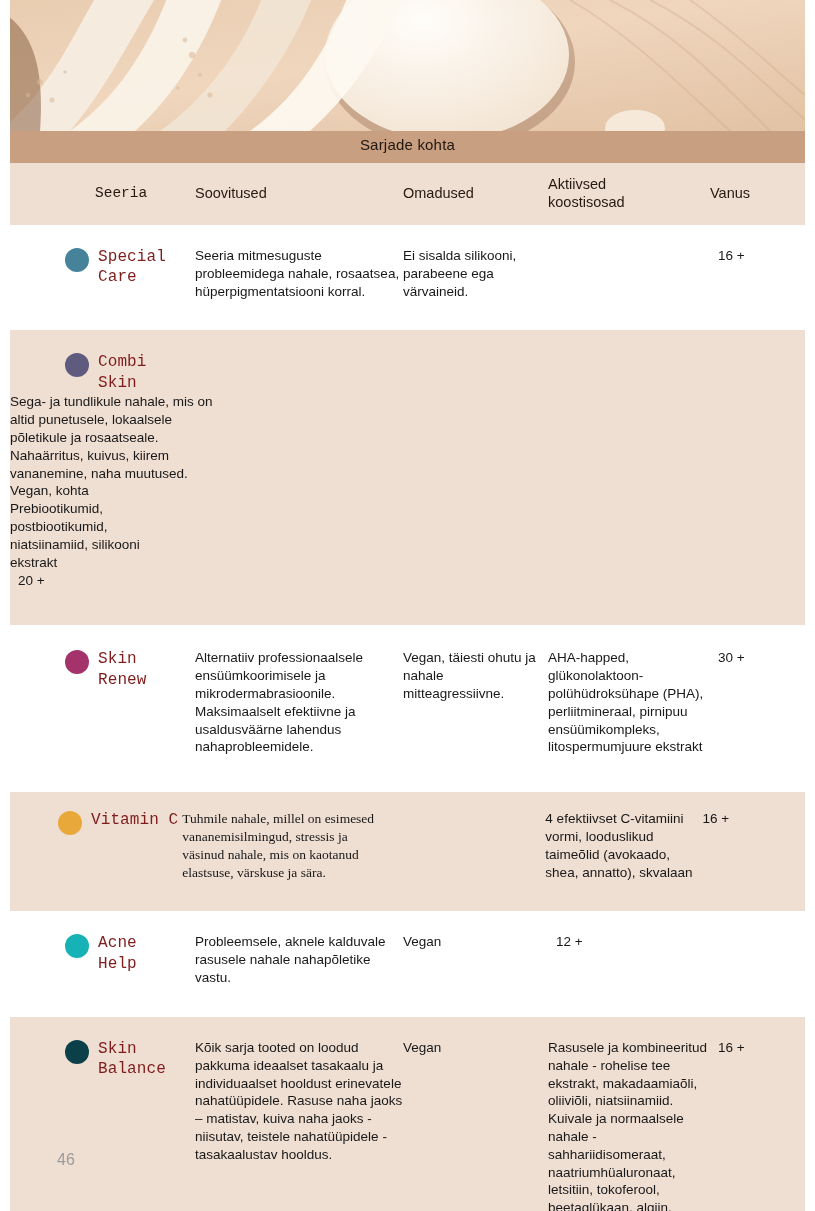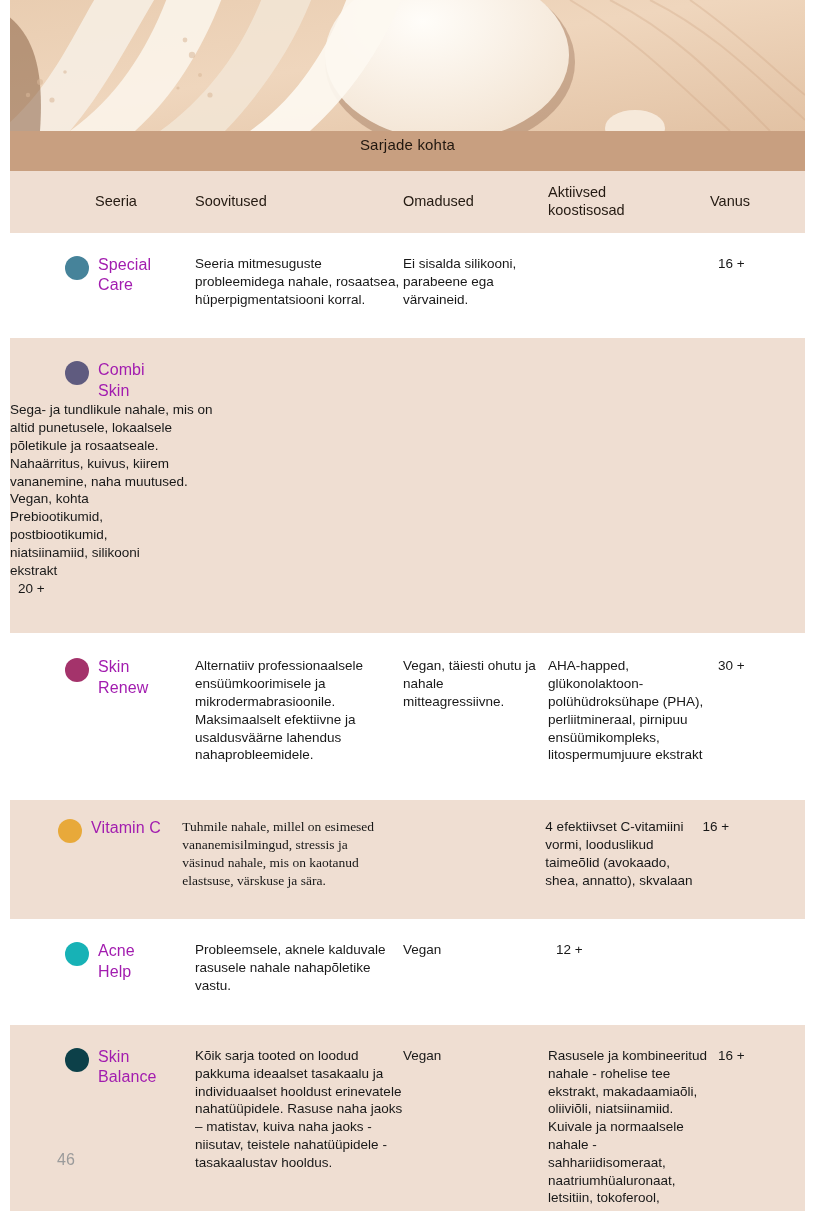--- a/index.html
+++ b/index.html
@@ -36,21 +36,21 @@
 
   
   .table-wrap {
     position: absolute;
     left: 10px;
     top: 131px;
     width: 795px;
   }
 
   .table-title {
-    height: 40px;
+    height: 32px;
     line-height: 28px;
     background: #c89f80;
     color: #20170f;
     text-align: center;
     font-size: 15px;
     letter-spacing: .2px;
   }
 
   .thead {
     background: #efded2;
@@ -66,21 +66,21 @@
   }
 
   .trow {
     display: flex;
     align-items: flex-start;
   }
   .trow.alt { background: #efded2; }
   .trow.plain { background: #ffffff; }
 
   
-  .c-series   { width: 185px; padding-left: 55px; box-sizing: border-box; }
+  .c-series   { width: 185px; padding-left: 55px; box-sizing: border-box; font-family: Liberation Mono, monospace; }
   .c-rec      { width: 208px; }
   .c-prop     { width: 145px; }
   .c-ingr     { width: 162px; }
   .c-age      { width: 95px;  }
 
   .thead .c-series { padding-left: 85px; }
   .thead .c-rec    { padding-left: 0px; }
   .thead .c-prop   { padding-left: 0px; }
   .thead .c-ingr   { padding-left: 0px; }
   .thead .c-age    { padding-left: 0px; }
@@ -102,21 +102,21 @@
   .dot {
     flex: 0 0 auto;
     width: 24px;
     height: 24px;
     border-radius: 50%;
     margin-top: 1px;
   }
   .series-name {
     font-size: 16px;
     line-height: 1.28;
-    color: #a21caf;
+    color: #7f1d1d;
     letter-spacing: .1px;
   }
   .series-name.inline { white-space: nowrap; }
 
   .age-cell {
     font-size: 16px;
     color: #131313;
     text-align: left;
     padding-left: 8px;
   }

